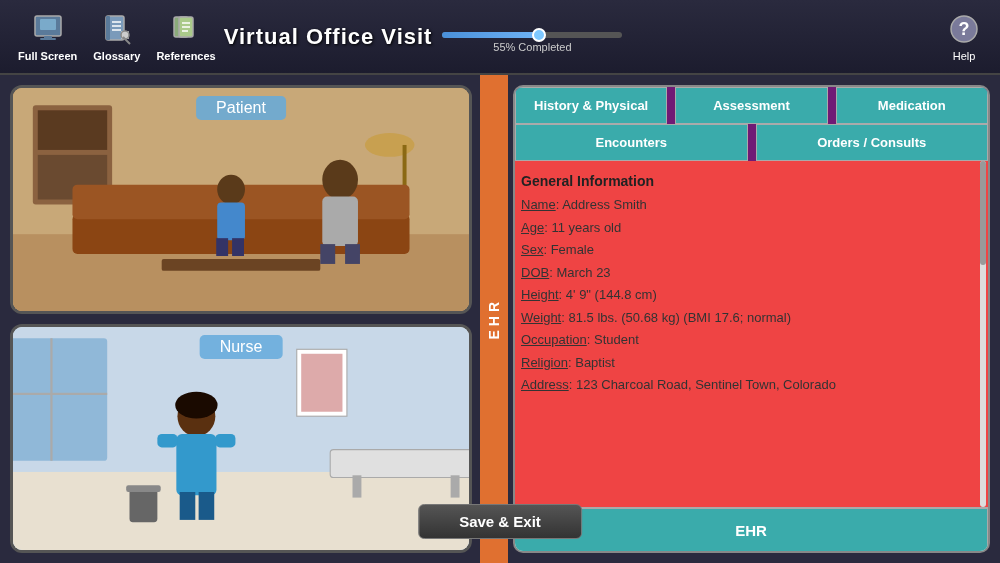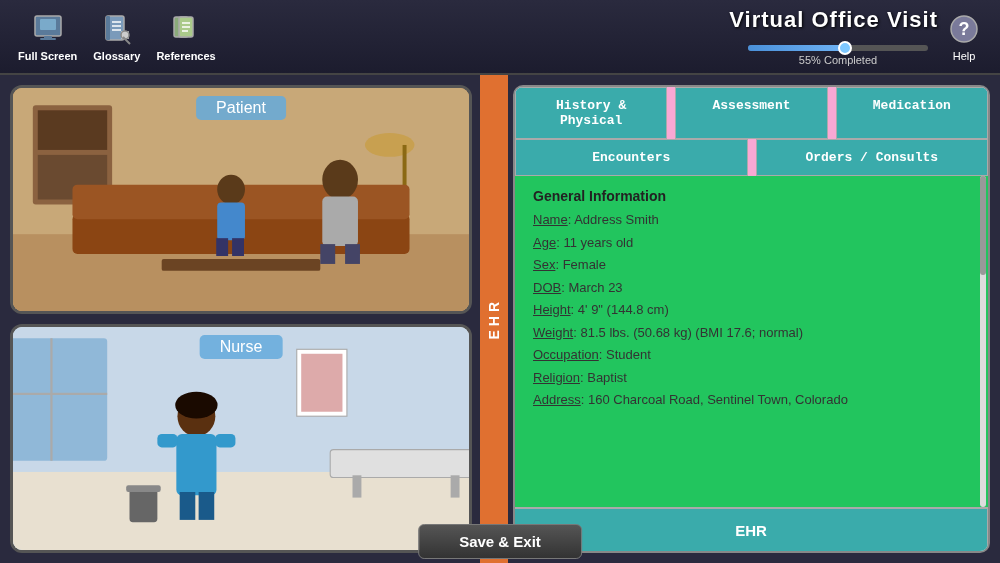--- a/index.html
+++ b/index.html
@@ -40,22 +40,22 @@
     .top-icon-btn .icon-shape {
       width: 36px;
       height: 36px;
       display: flex;
       align-items: center;
       justify-content: center;
       font-size: 22px;
     }
     .top-center {
       display: flex;
-      flex-direction: column;
-      align-items: flex-end;
+      flex-direction: row;
+      align-items: center;
       flex: 1;
     }
     .title-text {
       color: #fff;
       font-size: 22px;
       font-weight: bold;
       text-shadow: 1px 1px 3px #000;
       letter-spacing: 1px;
     }
     .progress-bar-container {
@@ -184,44 +184,43 @@
       flex: 1;
       background: #f5f5f0;
       border-radius: 10px;
       overflow: hidden;
       display: flex;
       flex-direction: column;
       border: 2px solid #888;
     }
     .ehr-tabs-row {
       display: flex;
-      background: #f9a8d4;
+      background: #701a75;
       gap: 8px;
-      font-family: Liberation Mono, monospace;
     }
     .ehr-tab {
       flex: 1;
       padding: 10px 8px;
       text-align: center;
       font-size: 13px;
       font-weight: bold;
       cursor: pointer;
       border: 1px solid #aaa;
       color: #fff;
     }
     .ehr-tab.active {
       background: #3aabab;
       color: #fff;
     }
 
     .ehr-content {
       flex: 1;
-      padding: 12px 18px;
+      padding: 12px 6px;
       overflow-y: auto;
-      background: #22c55e;
+      background: #ef4444;
       position: relative;
     }
     .ehr-scrollbar {
       position: absolute;
       right: 2px;
       top: 0;
       width: 6px;
       height: 100%;
       background: #ddd;
       border-radius: 3px;
@@ -279,21 +278,21 @@
       justify-content: center;
       cursor: pointer;
     }
 
     
     .bottom-bar {
       position: absolute;
       bottom: 0;
       left: 50%;
       transform: translateX(-50%);
-      padding-bottom: 4px;
+      padding-bottom: 24px;
     }
     .save-exit-btn {
       background: linear-gradient(180deg, #555 0%, #333 100%);
       color: #fff;
       font-size: 15px;
       font-weight: bold;
       padding: 8px 40px;
       border-radius: 6px;
       cursor: pointer;
       border: 1px solid #777;
@@ -484,21 +483,21 @@
         <div class="info-line">
           <span class="field-label">Weight</span>: <span>81.5 lbs. (50.68 kg) (BMI 17.6; normal)</span>
         </div>
         <div class="info-line">
           <span class="field-label">Occupation</span>: <span>Student</span>
         </div>
         <div class="info-line">
           <span class="field-label">Religion</span>: <span>Baptist</span>
         </div>
         <div class="info-line">
-          <span class="field-label">Address</span>: <span>160 Charcoal Road, Sentinel Town, Colorado</span>
+          <span class="field-label">Address</span>: <span>123 Charcoal Road, Sentinel Town, Colorado</span>
         </div>
 
         <div class="ehr-scrollbar" style="position:absolute;right:2px;top:0">
           <div class="ehr-scrollbar-thumb"></div>
         </div>
       </div>
 
       <div class="ehr-bottom-btns">
         <div class="ehr-btn-ehr">EHR</div>
       </div>

